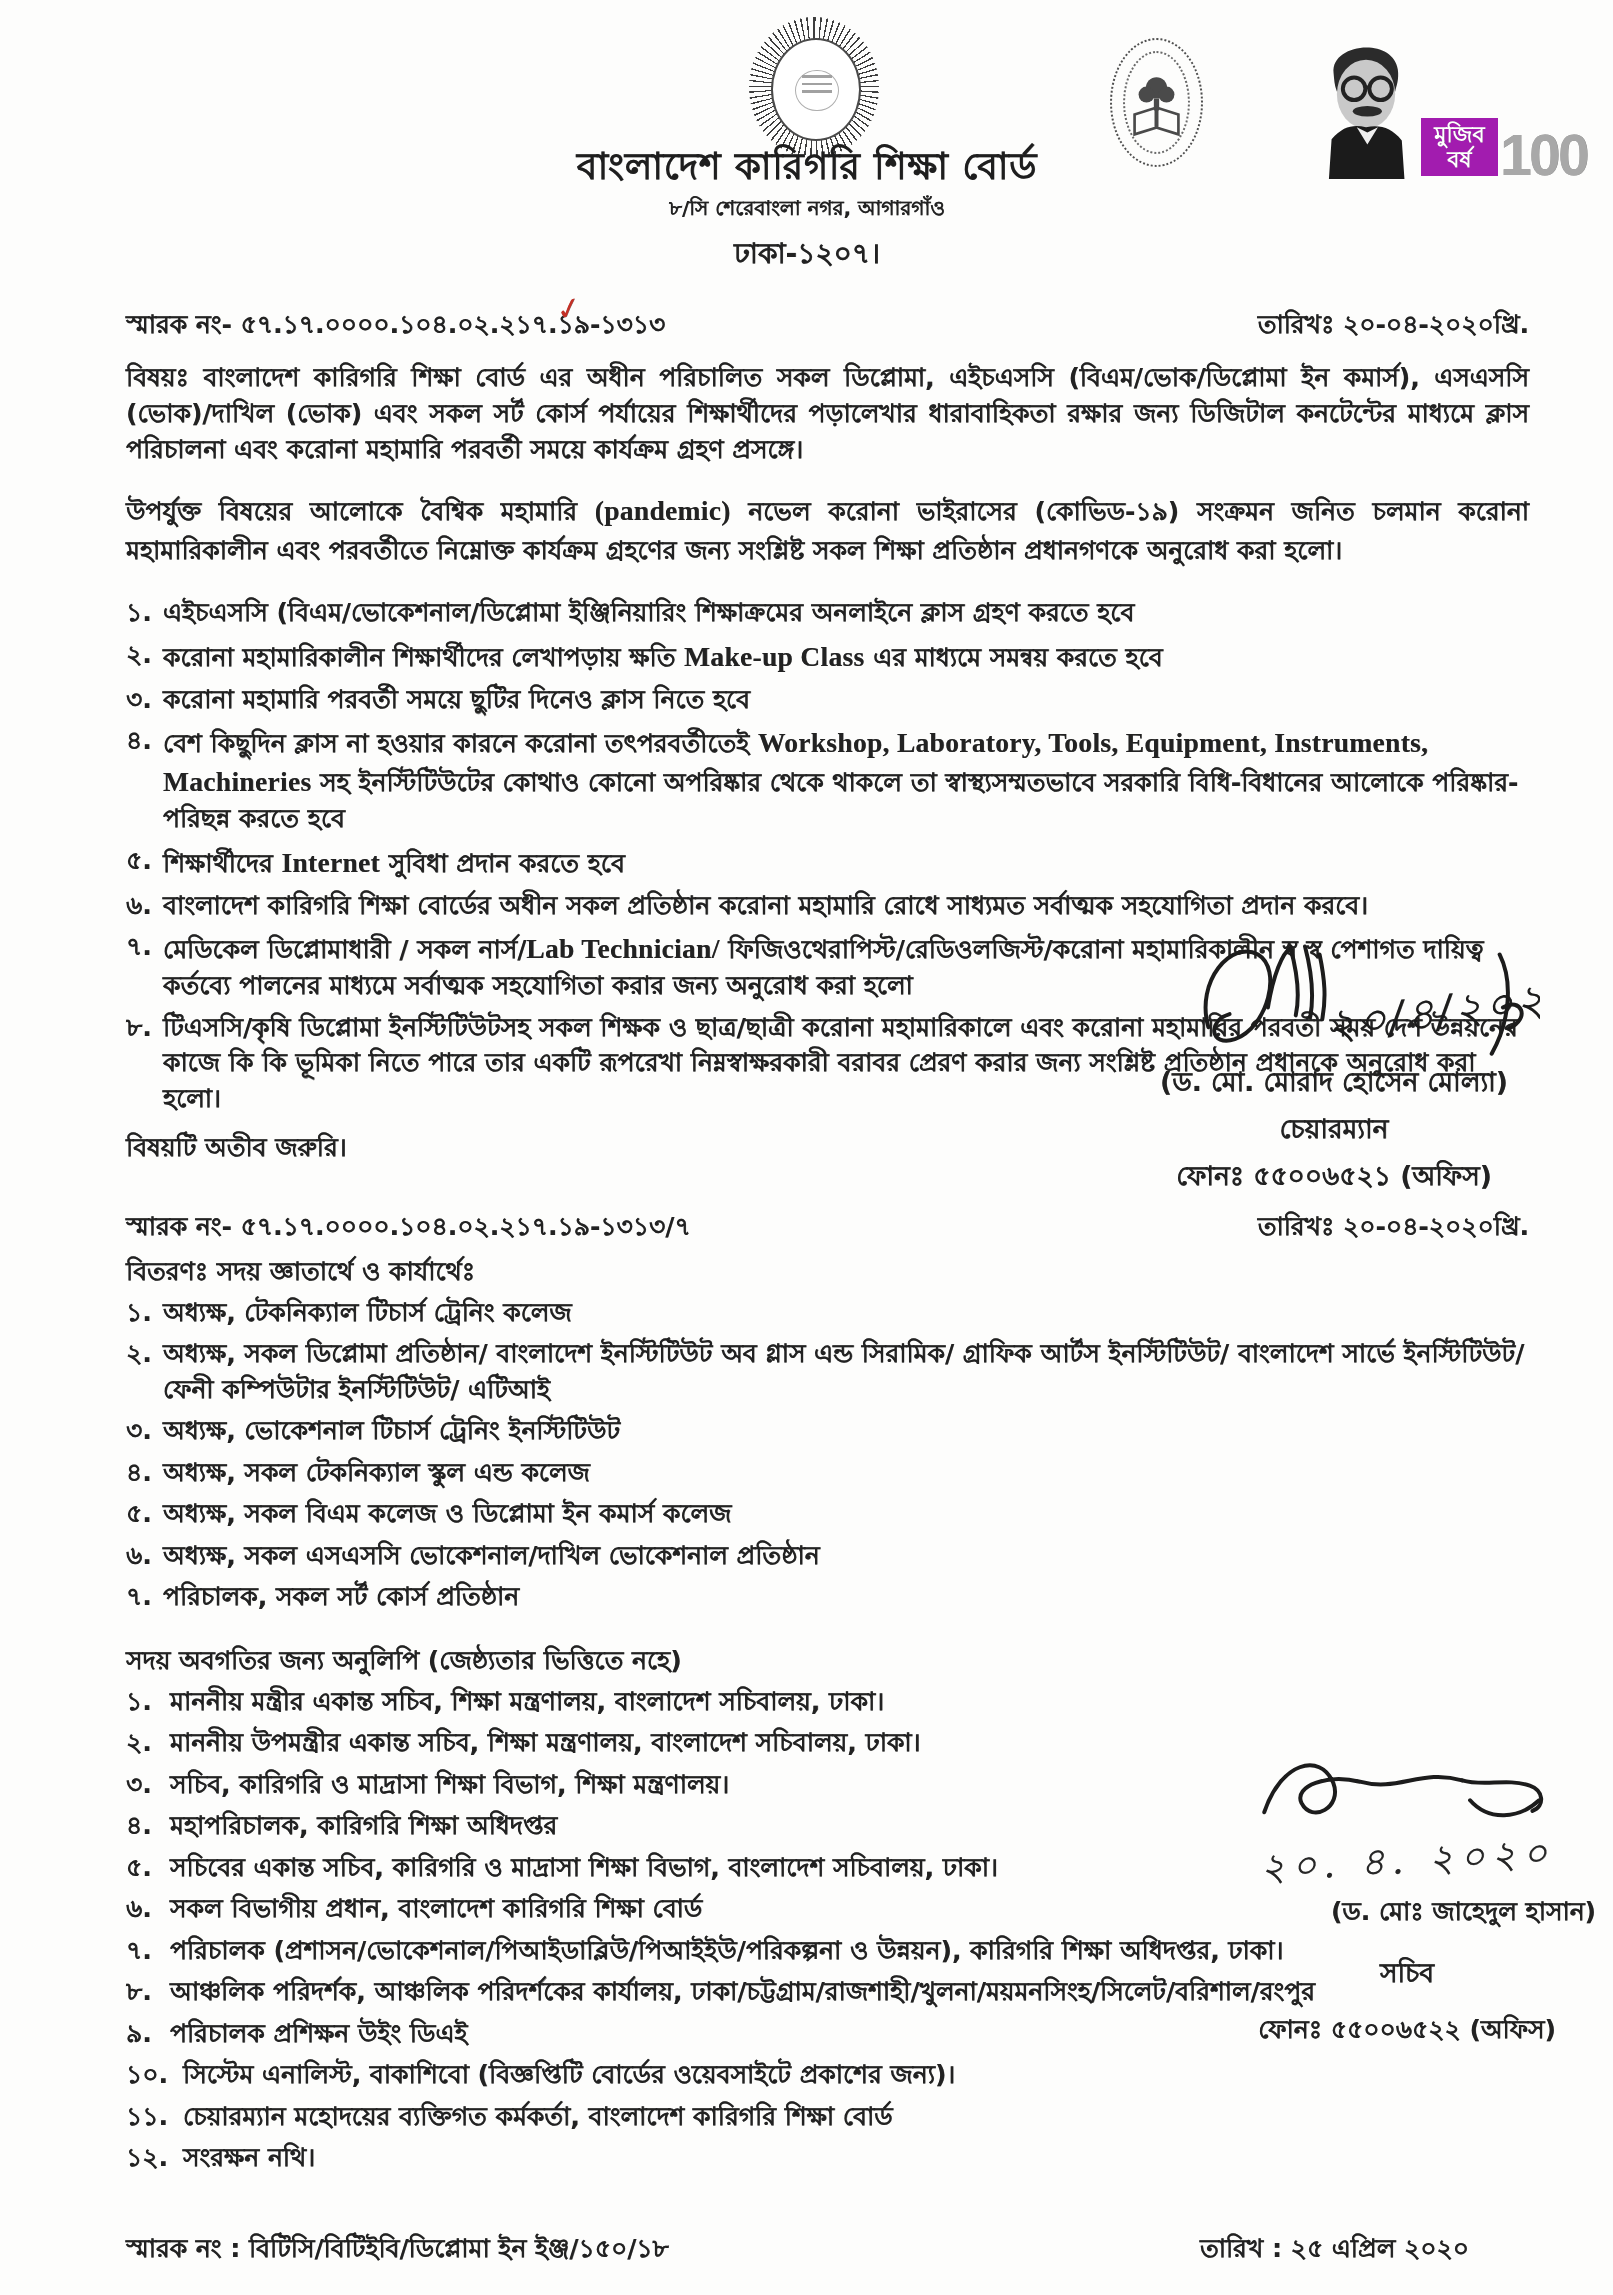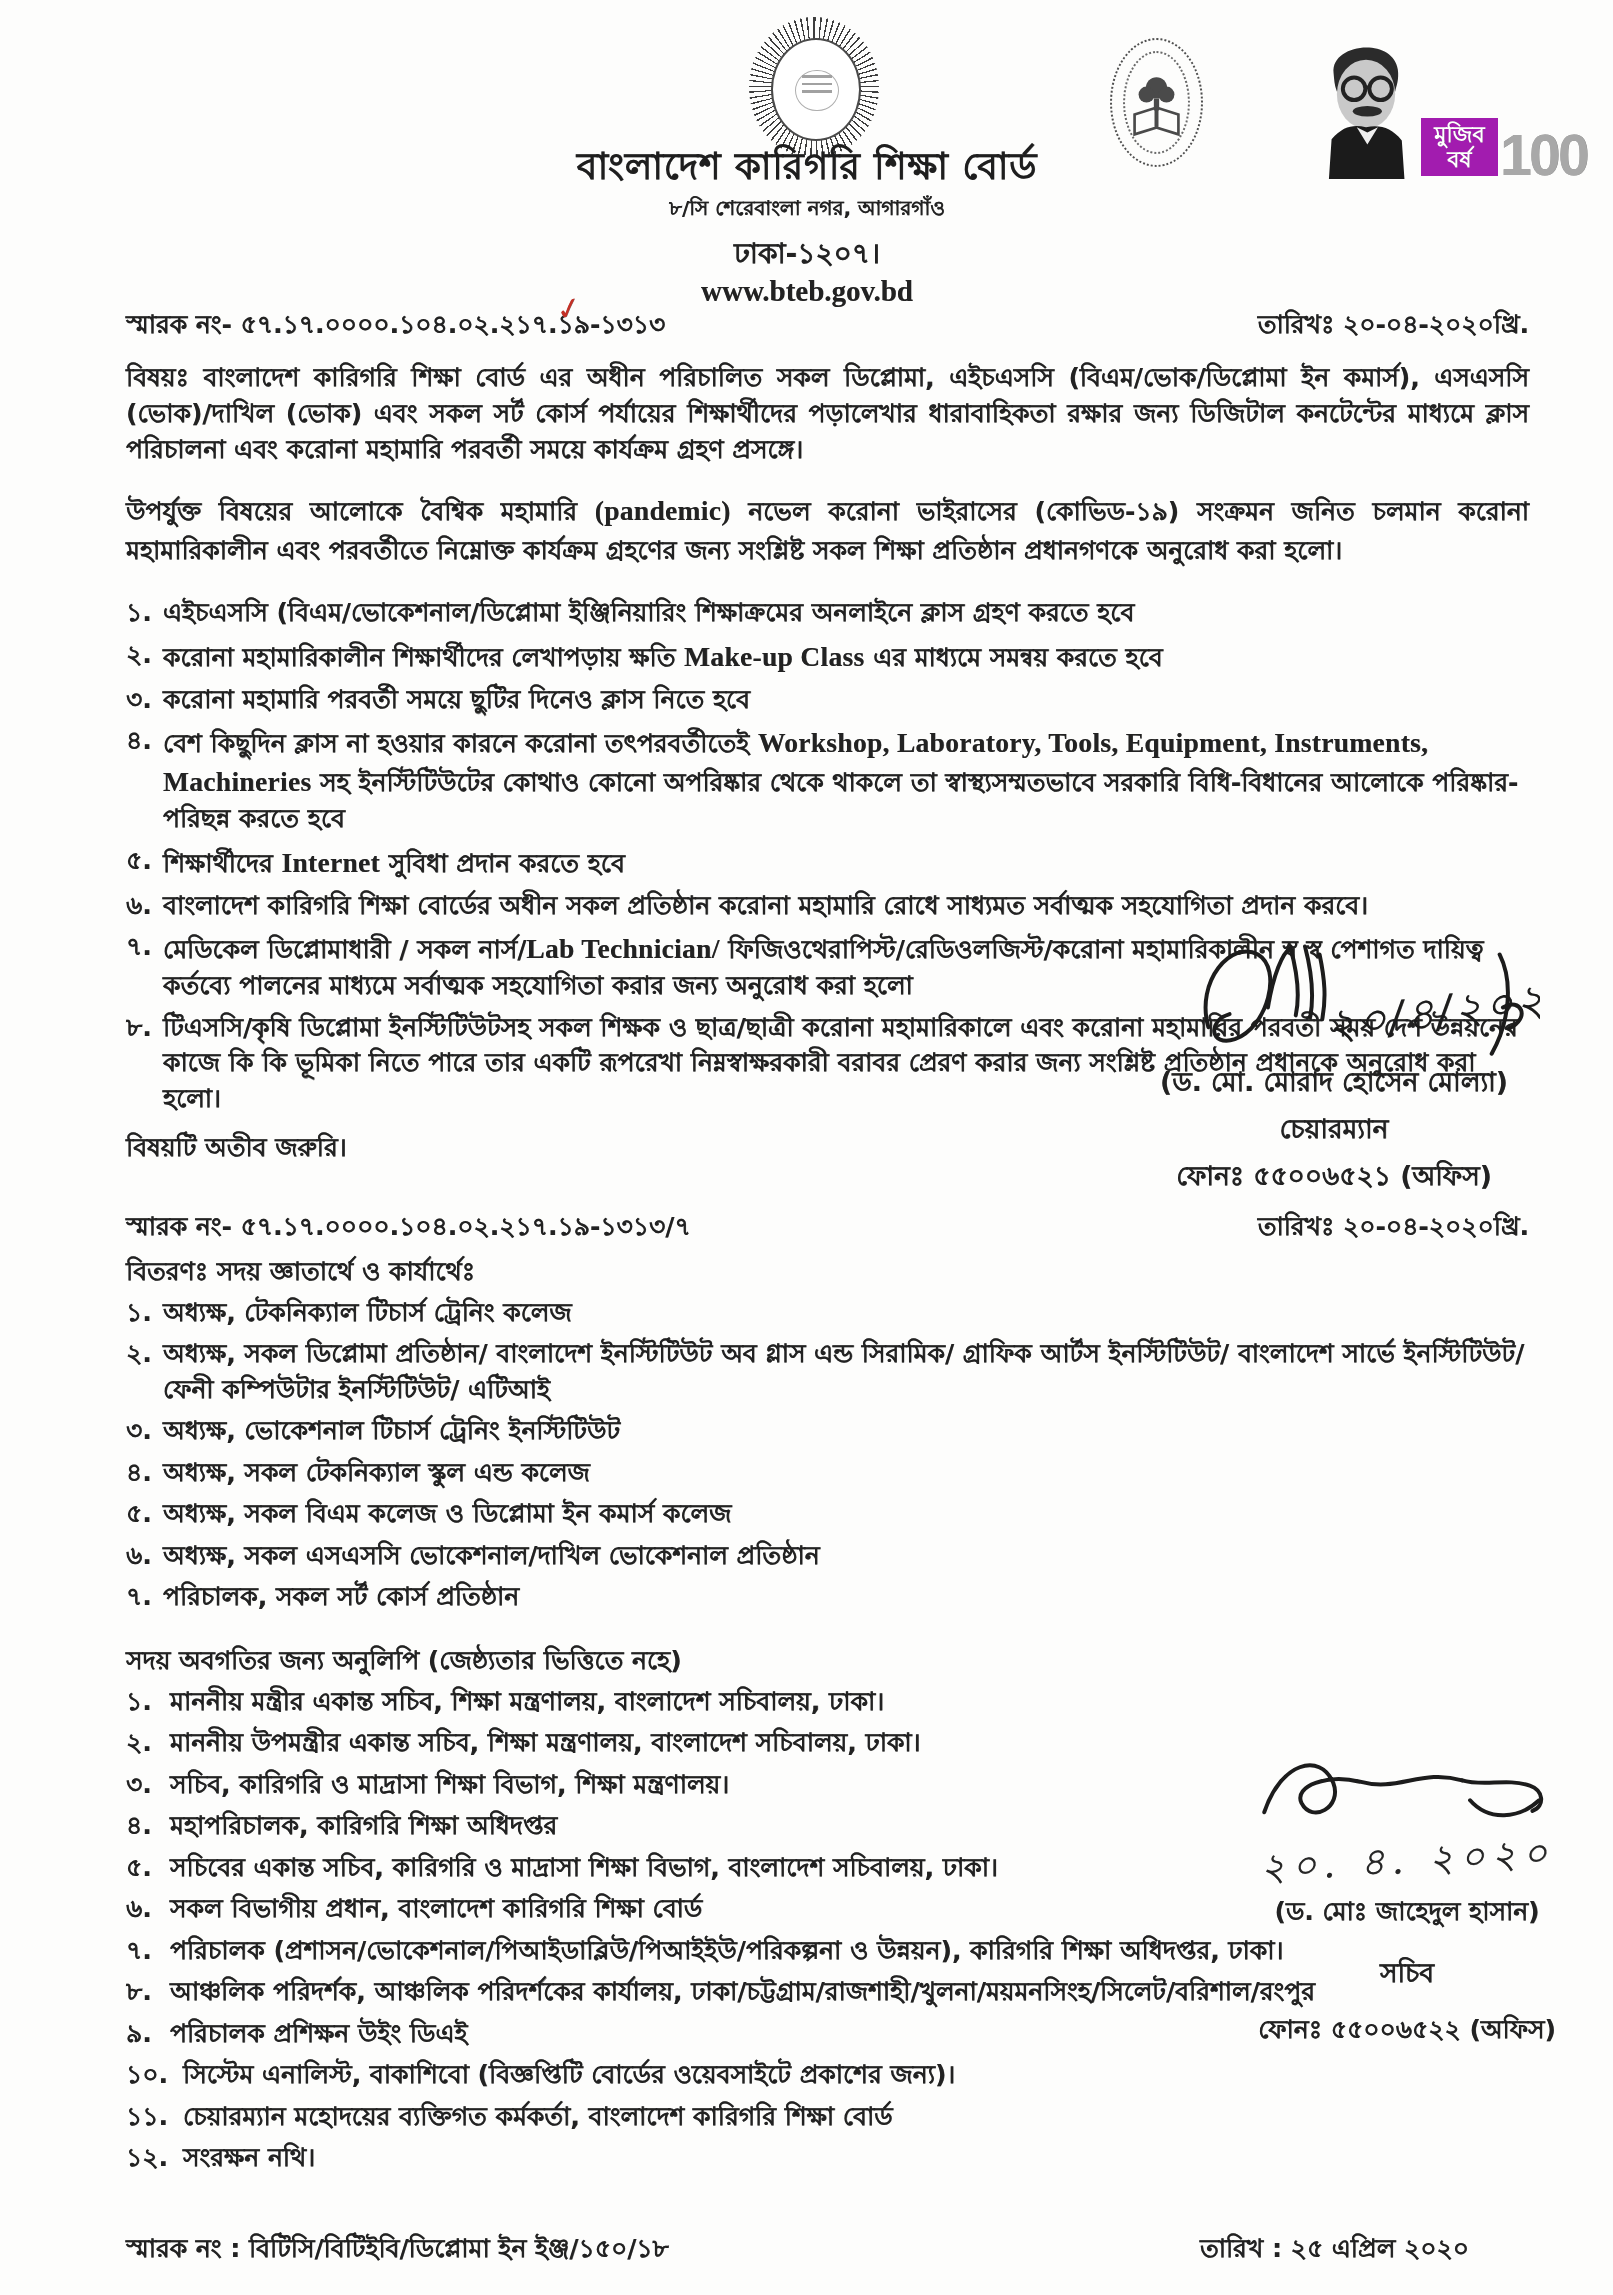--- a/index.html
+++ b/index.html
@@ -62,21 +62,21 @@
   .doc2{position:absolute;left:126px;top:1209px;width:1403px;}
   .sec-head{font-weight:700;margin-bottom:5.3px;}
   .gap{height:22.6px;}
   .memo-row2{display:flex;justify-content:space-between;font-weight:600;margin-top:55px;gap:43px;}
   .memo-row2 .right{margin-right:60px;}
 
   
   .secretary{position:absolute;left:1218px;top:1739px;width:378px;text-align:center;}
   .handdate{font-family:"DejaVu Serif","Liberation Serif",serif;font-style:italic;font-size:38px;
       letter-spacing:6.6px;transform:rotate(-3deg);color:#262626;margin-top:-5.3px;}
-  .secretary .name{font-weight:800;font-size:25px;margin-top:6.6px;}
+  .secretary .name{font-weight:800;font-size:25px;margin-top:6.6px;text-align:right;}
   .secretary .role{font-weight:800;font-size:26.5px;margin-top:24px;}
   .secretary .phone{font-weight:800;font-size:25px;margin-top:21px;}
   svg{display:block;}
 </style>
 </head>
 <body>
 
 <div class="page scan">
 
   <div class="seal-burst">
@@ -115,21 +115,20 @@
     <div class="box">
       <div>মুজিব</div>
       <div>বর্ষ</div>
     </div>
     <div class="num">100</div>
   </div>
 
   <div class="hdr-title ink">বাংলাদেশ কারিগরি শিক্ষা বোর্ড</div>
   <div class="hdr-addr1">৮/সি শেরেবাংলা নগর, আগারগাঁও</div>
   <div class="hdr-addr2">ঢাকা-১২০৭।</div>
-  <div class="hdr-web">www.bteb.gov.bd</div>
 
   <div class="doc">
     <div class="memo-row">
       <span>স্মারক নং- ৫৭.১৭.০০০০.১০৪.০২.২১৭.১৯-১৩১৩</span>
       <span class="check">✓</span>
       <span>তারিখঃ ২০-০৪-২০২০খ্রি.</span>
     </div>
 
     <div class="subject">বিষয়ঃ বাংলাদেশ কারিগরি শিক্ষা বোর্ড এর অধীন পরিচালিত সকল ডিপ্লোমা, এইচএসসি (বিএম/ভোক/ডিপ্লোমা ইন কমার্স), এসএসসি (ভোক)/দাখিল (ভোক) এবং সকল সর্ট কোর্স পর্যায়ের শিক্ষার্থীদের পড়ালেখার ধারাবাহিকতা রক্ষার জন্য ডিজিটাল কনটেন্টের মাধ্যমে ক্লাস পরিচালনা এবং করোনা মহামারি পরবর্তী সময়ে কার্যক্রম গ্রহণ প্রসঙ্গে।</div>
 

